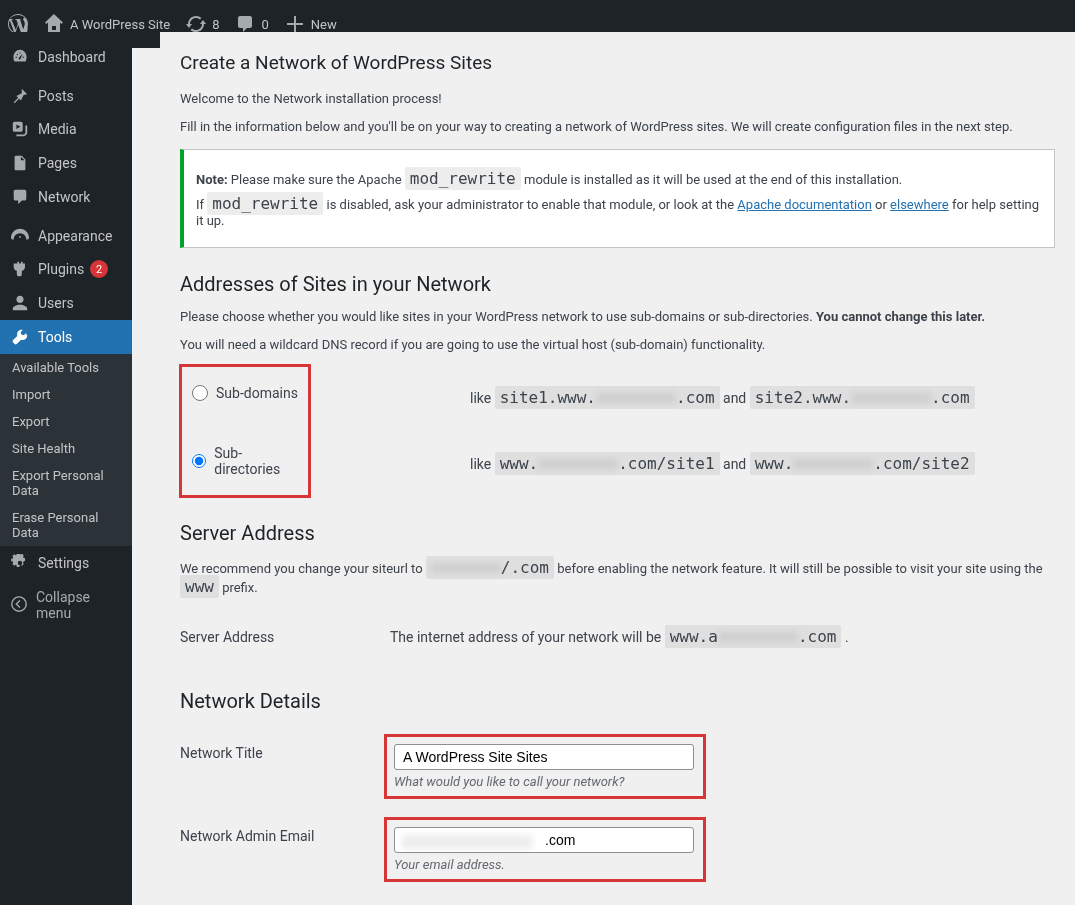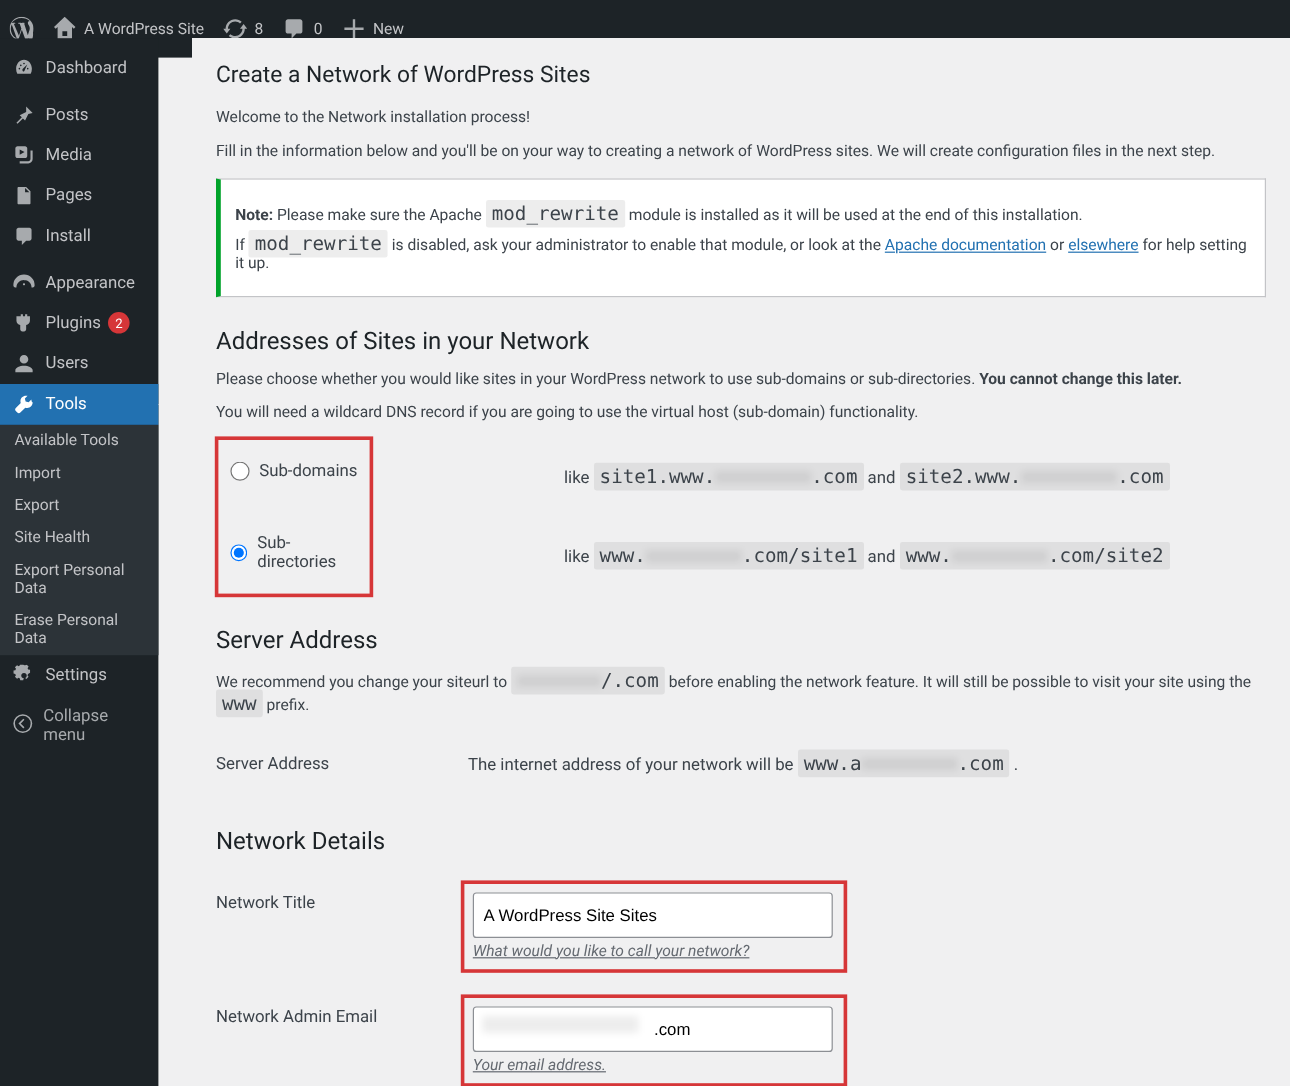--- a/index.html
+++ b/index.html
@@ -39,22 +39,22 @@
   code { background: rgba(0,0,0,.07); font-family: Consolas, Monaco, monospace; font-size: 16px; padding: 2px 5px; border-radius: 2px; }
   a { color: #2271b1; text-decoration: underline; }
   h2 { font-size: 20px; font-weight: 400; margin: 1.2em 0 .6em; color: #1d2327; }
   table.form-table { width: 100%; border-collapse: collapse; }
   table.form-table th { text-align: left; width: 200px; padding: 20px 10px 20px 0; vertical-align: top; font-weight: 400; font-size: 14px; }
   table.form-table td { padding: 15px 10px; vertical-align: middle; font-size: 14px; }
   .radio-opt { display: flex; align-items: center; }
   .radio-opt input { margin-right: 8px; width: 16px; height: 16px; }
   .hlred { outline: 3px solid #d63638; outline-offset: 2px; display: inline-block; }
   .hlred-radios { outline: 3px solid #d63638; outline-offset: -2px; padding: 8px; display: inline-block; }
-  input.regular-text { width: 300px; padding: 4px 8px; border: 1px solid #8c8f94; border-radius: 3px; font-size: 14px; height: 38px; }
-  p.description { font-size: 13px; font-style: italic; color: #646970; margin: 4px 0 0; text-decoration: underline; }
+  input.regular-text { width: 300px; padding: 4px 8px; border: 1px solid #8c8f94; border-radius: 3px; font-size: 14px; height: 26px; }
+  p.description { font-size: 13px; font-style: italic; color: #646970; margin: 4px 0 0; }
   .button-primary { background: #2271b1; border: 1px solid #135e96; color: #fff; padding: 6px 14px; font-size: 13px; border-radius: 3px; cursor: pointer; }
   .blurred-code { display: inline-block; background: rgba(0,0,0,.07); filter: blur(3px); }
   .cell-hlred { outline: 3px solid #d63638; outline-offset: 3px; display: block; padding: 4px; }
 </style>
 </head>
 <body>
 
 <div id="wpadminbar">
   <div class="ab-item">
     <svg viewBox="0 0 20 20">
@@ -120,21 +120,21 @@
           </svg>
         </span>
       <span class="tx">Pages</span>
     </div>
     <div class="mitem">
       <span class="ic">
           <svg viewBox="0 0 20 20">
             <path d="M5 2h10c1.1 0 2 .9 2 2v8c0 1.1-.9 2-2 2h-3l-4 4v-4H5c-1.1 0-2-.9-2-2V4c0-1.1.9-2 2-2z"></path>
           </svg>
         </span>
-      <span class="tx">Install</span>
+      <span class="tx">Network</span>
     </div>
     <div class="mitem sep">
       <span class="ic">
           <svg viewBox="0 0 20 20">
             <path d="M4 16l2.5-7.5L14 6l-7.5 2.5L4 16zm6-6c.6 0 1 .4 1 1s-.4 1-1 1-1-.4-1-1 .4-1 1-1zm0-8C4.5 2 0 6.5 0 12c0 1.1.9 2 2 2h1c0-3.9 3.1-7 7-7s7 3.1 7 7h1c1.1 0 2-.9 2-2 0-5.5-4.5-10-10-10z"></path>
           </svg>
         </span>
       <span class="tx">Appearance</span>
     </div>
     <div class="mitem">

